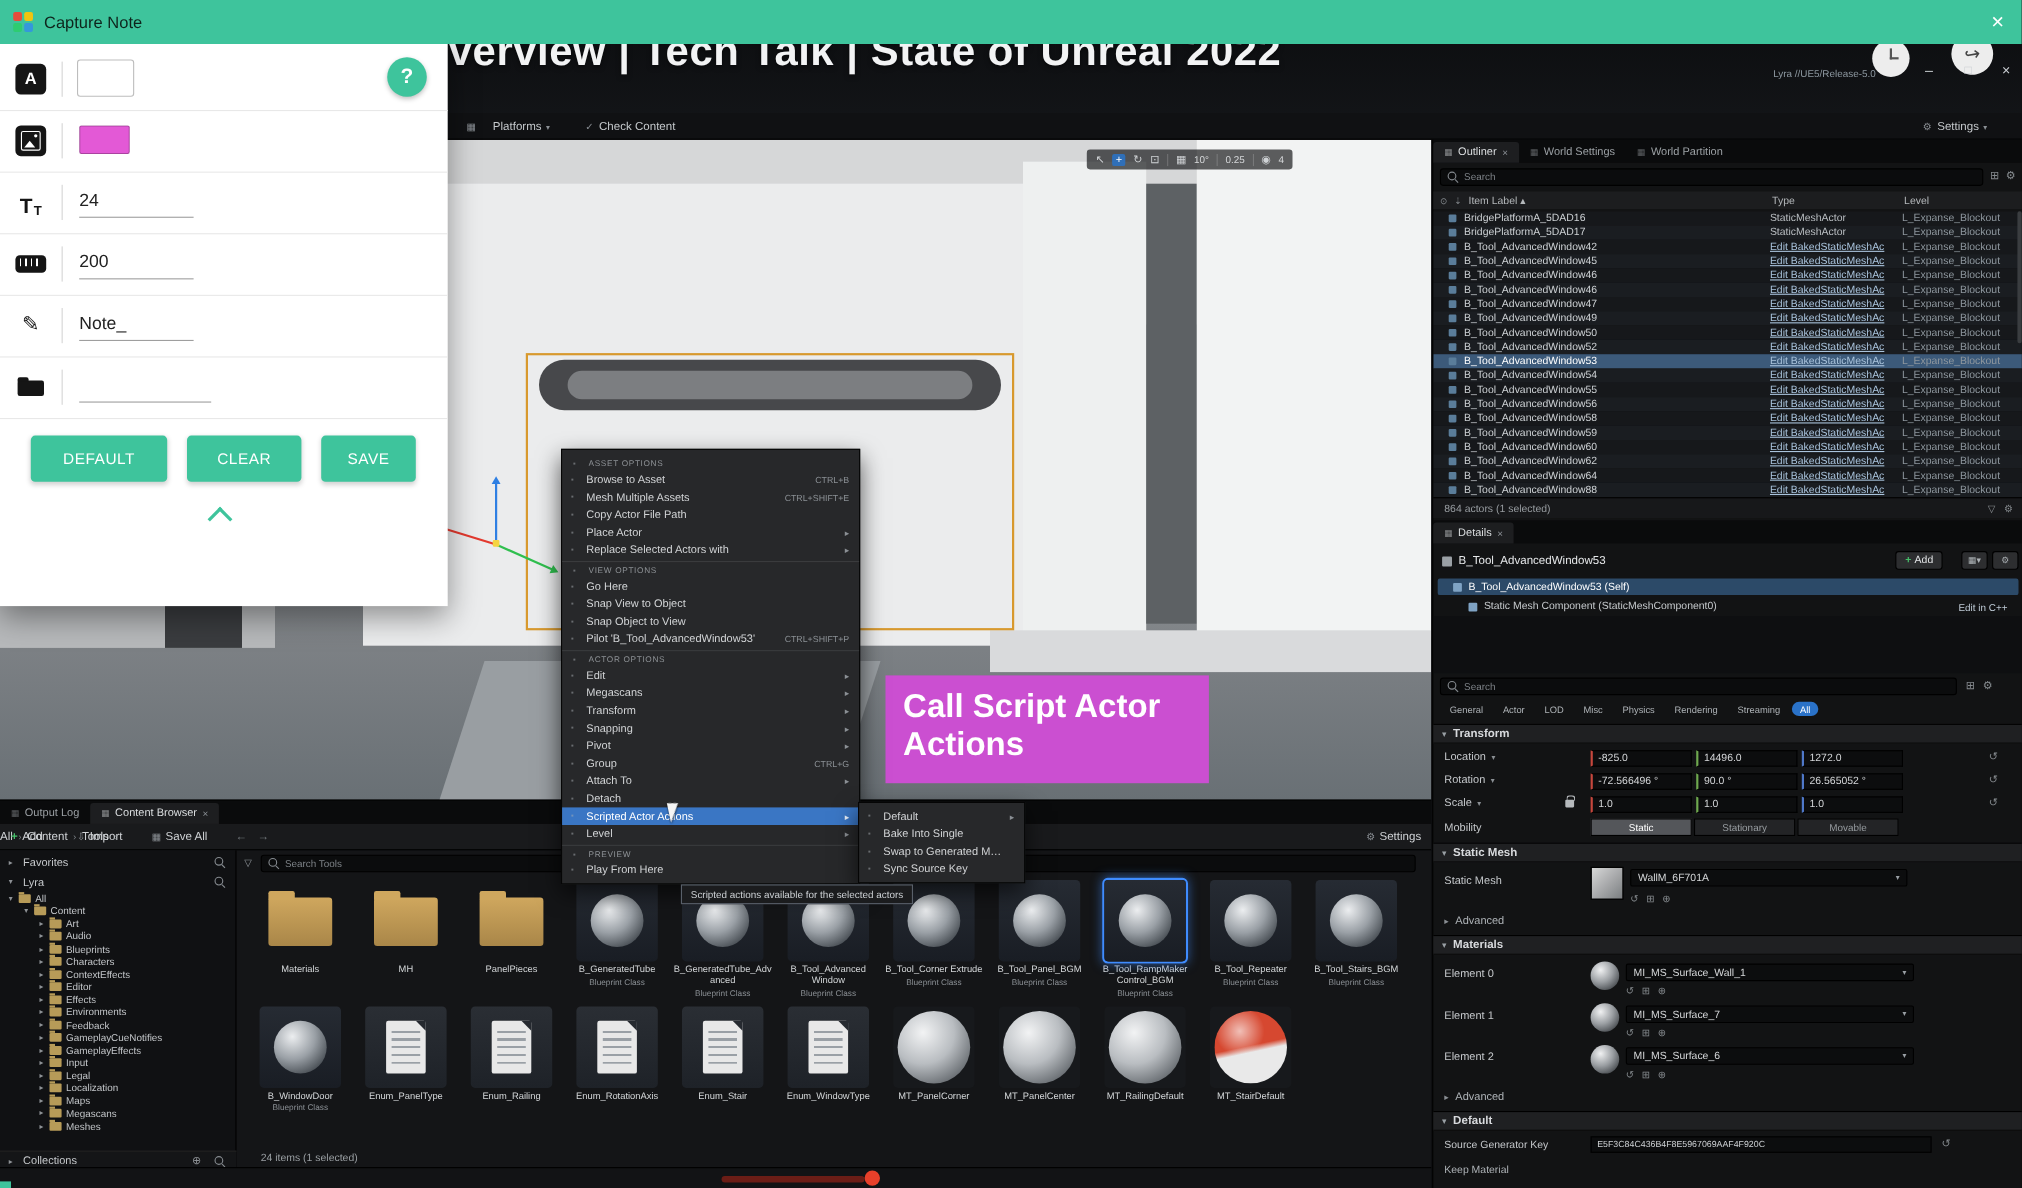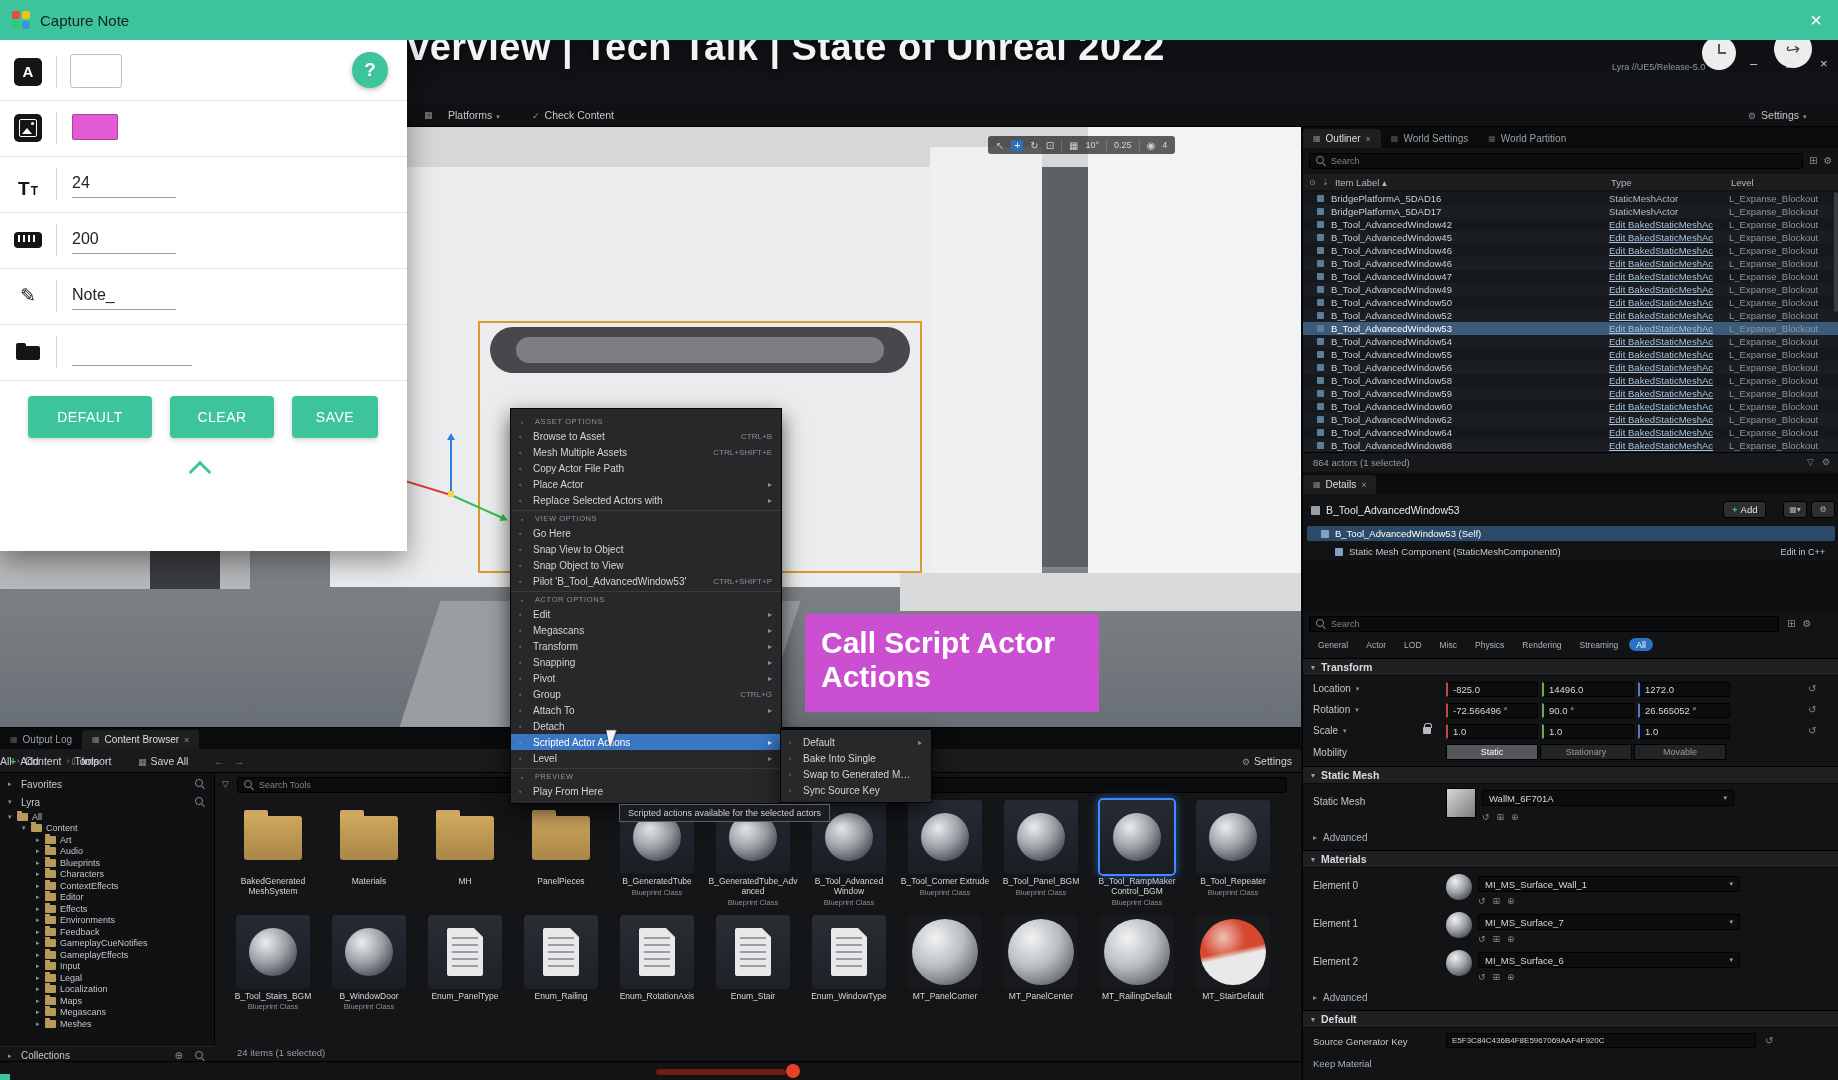--- a/index.html
+++ b/index.html
@@ -863,28 +863,20 @@
       </div>
     </div>
     <div id="cb-main">
       <span id="funnel">▽</span>
       <div id="cb-search" class="dsearch">
         <span class="lens"></span>
         <input placeholder="Search Tools" style="">
       </div>
       <div id="tiles">
 
-          <div class="tile folder">
-
-            <div class="thumb">
-              <div class="th-inner"></div>
-            </div>
-            <div class="t-tlabel">BakedGenerated MeshSystem</div>
-
-          </div>
 
           <div class="tile folder">
 
             <div class="thumb">
               <div class="th-inner"></div>
             </div>
             <div class="t-tlabel">Materials</div>
 
           </div>
 

